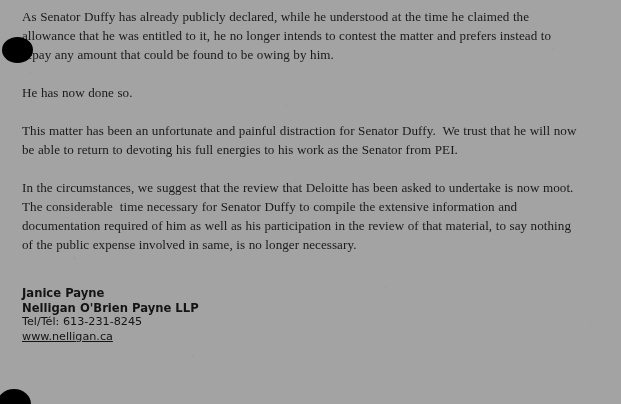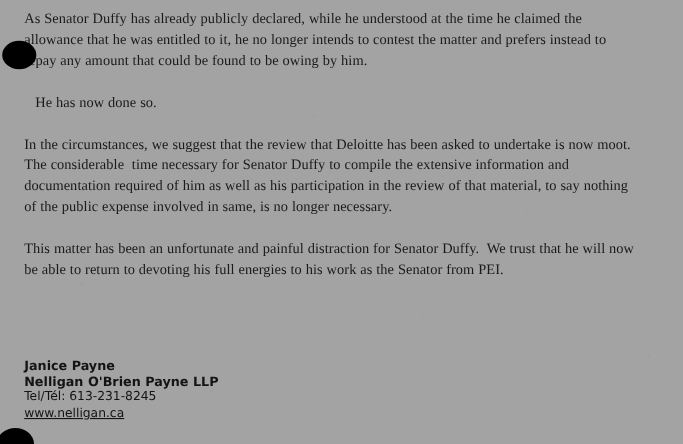--- a/index.html
+++ b/index.html
@@ -47,32 +47,31 @@
   .para {
     font-size: 13.1px;
     line-height: 19.2px;
     letter-spacing: .05px;
     margin: 0 0 18.5px 0;
     text-align: left;
     white-space: pre-wrap;
     word-spacing: .2px;
   }
   .para.tight { margin-bottom: 18px; }
-  .para.p-done { margin-bottom: 19px; margin-left: 10px; }
+  .para.p-done { margin-bottom: 19px; }
 
   
   .signature {
     position: absolute;
     left: 22px;
     top: 286px;
     font-family: "DejaVu Sans", "Liberation Sans", sans-serif;
     font-size: 11.2px;
     line-height: 14.6px;
     color: #141414;
-    margin-top: 39px;
   }
   .sig-line { white-space: pre; }
   .sig-line.bold { font-weight: bold; font-size: 11.6px; }
   .sig-url {
     text-decoration: underline;
     text-underline-offset: 1px;
   }
 
   
   .ink-blob {
@@ -100,27 +99,27 @@
 
   <div id="scan-noise"></div>
 
   <div class="letter-body">
     <p class="para tight">As Senator Duffy has already publicly declared, while he understood at the time he claimed the
 allowance that he was entitled to it, he no longer intends to contest the matter and prefers instead to
 repay any amount that could be found to be owing by him.</p>
 
     <p class="para p-done">He has now done so.</p>
 
+    <p class="para">This matter has been an unfortunate and painful distraction for Senator Duffy.  We trust that he will now
+be able to return to devoting his full energies to his work as the Senator from PEI.</p>
+
     <p class="para tight">In the circumstances, we suggest that the review that Deloitte has been asked to undertake is now moot.
 The considerable  time necessary for Senator Duffy to compile the extensive information and
 documentation required of him as well as his participation in the review of that material, to say nothing
 of the public expense involved in same, is no longer necessary.</p>
-
-    <p class="para">This matter has been an unfortunate and painful distraction for Senator Duffy.  We trust that he will now
-be able to return to devoting his full energies to his work as the Senator from PEI.</p>
   </div>
 
   <div class="signature">
     <div class="sig-line bold">Janice Payne</div>
     <div class="sig-line bold">Nelligan O'Brien Payne LLP</div>
     <div class="sig-line">Tel/Tél: 613-231-8245</div>
     <div class="sig-line sig-url">www.nelligan.ca</div>
   </div>
 
   <div class="ink-blob" id="ink-blob-top"></div>

